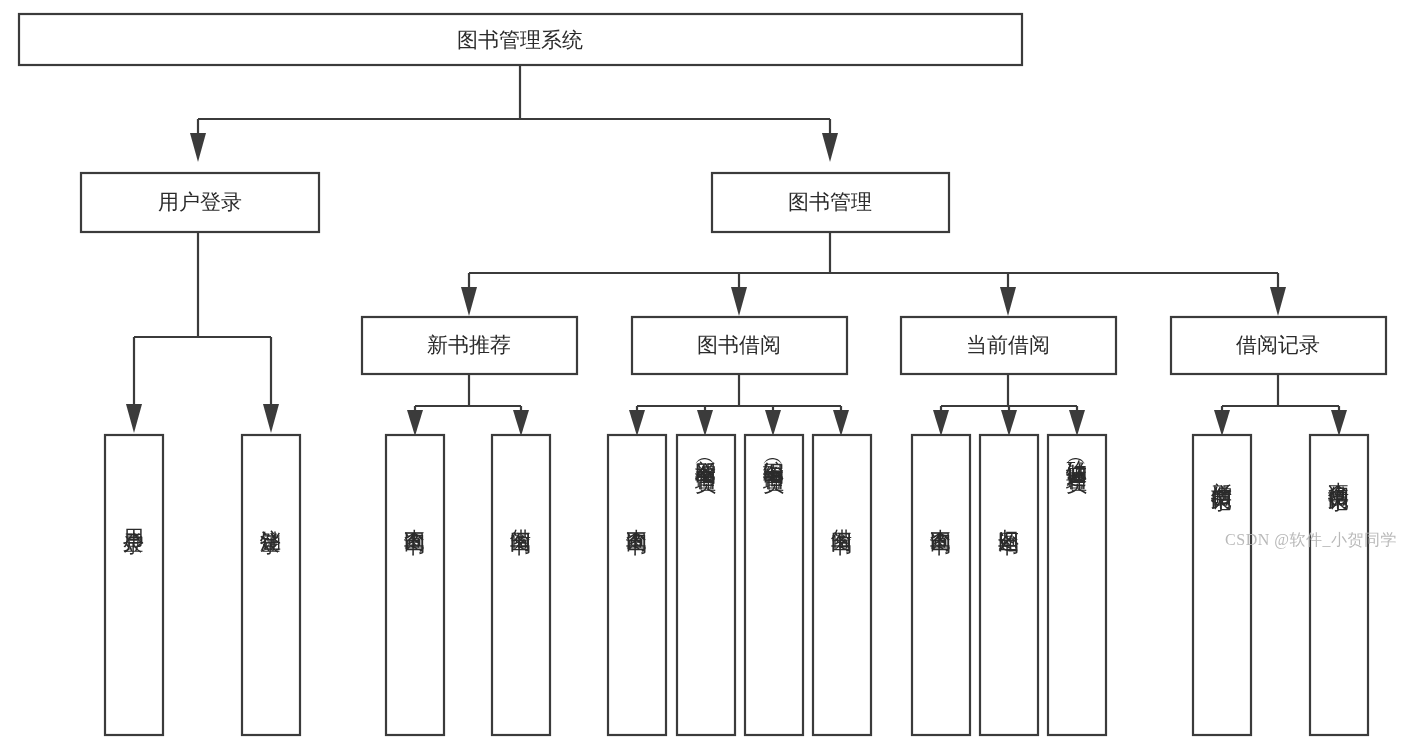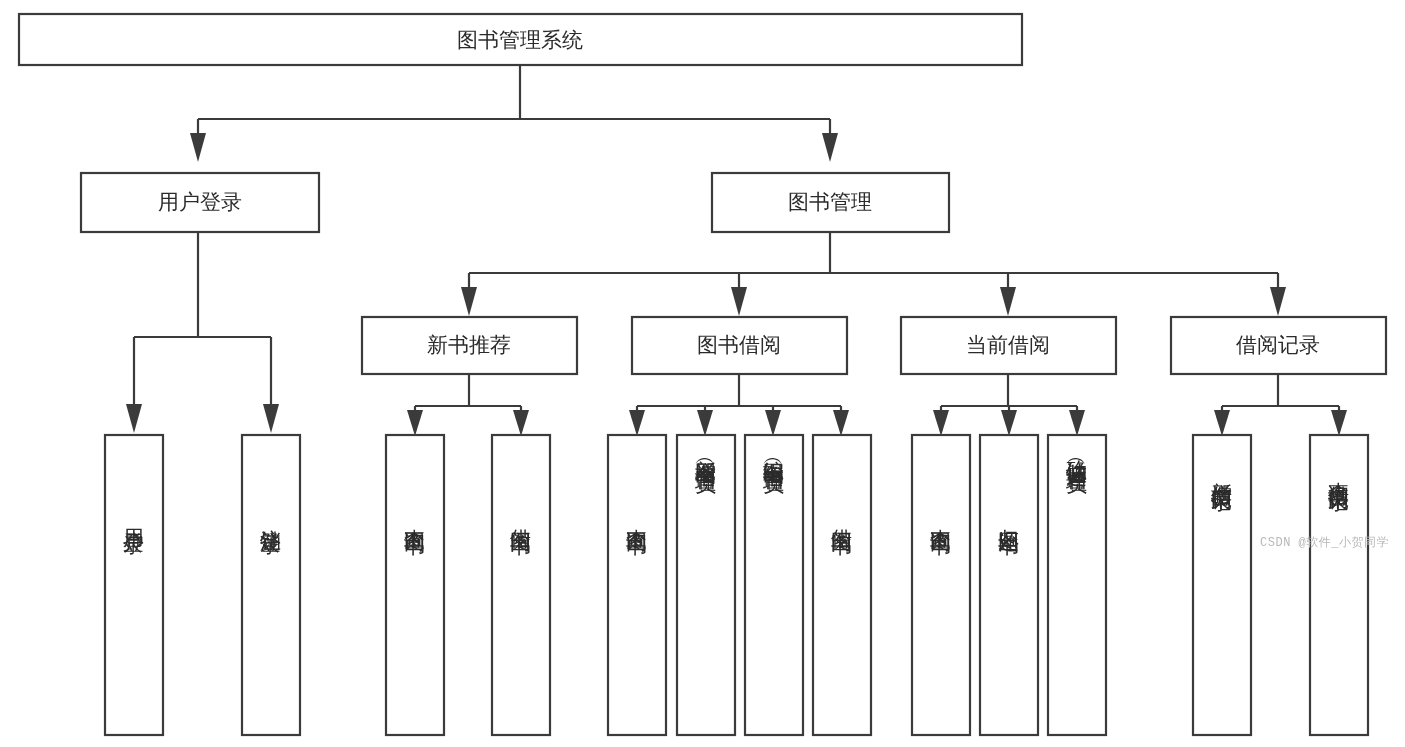--- a/index.html
+++ b/index.html
@@ -58,24 +58,24 @@
     writing-mode: vertical-rl;
     text-orientation: upright;
     letter-spacing: 2px;
     line-height: 1;
     white-space: nowrap;
     transform: translate(-50%, 0);
     pointer-events: none;
   }
   .watermark {
     position: absolute;
-    right: 16px;
+    right: 8px;
     bottom: 8px;
-    font-family: Liberation Mono, monospace;
-    font-size: 12px;
+    font-family: Liberation Serif, serif;
+    font-size: 16px;
     color: #b9b9b9;
     letter-spacing: 0.5px;
     white-space: nowrap;
   }
 </style>
 </head>
 <body>
 
 <div id="diagram-root">
 

